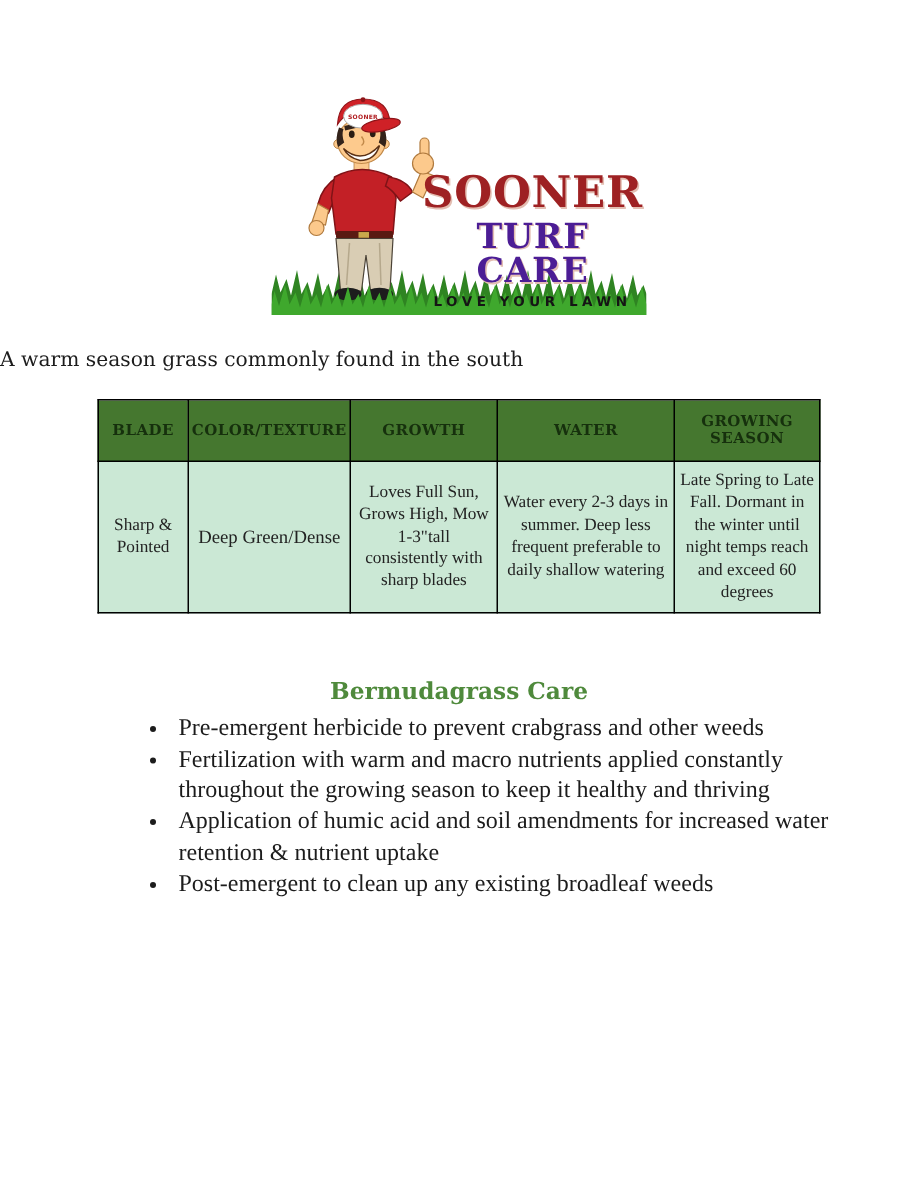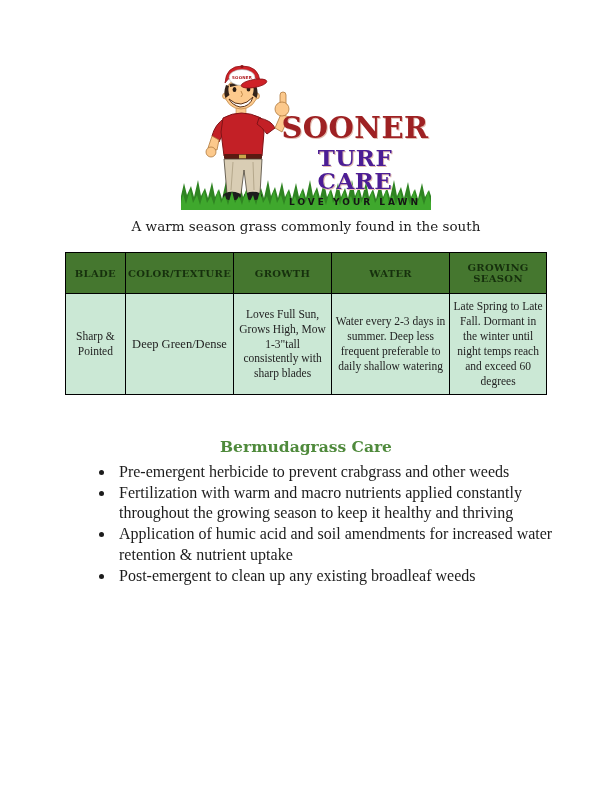--- a/index.html
+++ b/index.html
@@ -43,22 +43,22 @@
     margin-top:26px;
     text-align:center;
     font-family:"DejaVu Serif", serif;
     font-size:30px;line-height:1.1;
     color:#55913f;
     text-decoration:underline;
     text-decoration-thickness:2px;
     text-underline-offset:3px;
   }
   .subtitle{
-    margin-top:8px;
-    text-align:center;
+    margin-top:22px;
+    text-align:left;
     font-family:"DejaVu Serif", serif;
     font-size:13.5px;color:#1c1c1c;
   }
   .section-heading{
     margin-top:31px;
     text-align:center;
     font-family:"DejaVu Serif", serif;
     font-weight:bold;
     font-size:15.5px;color:#4f8a3c;
   }

